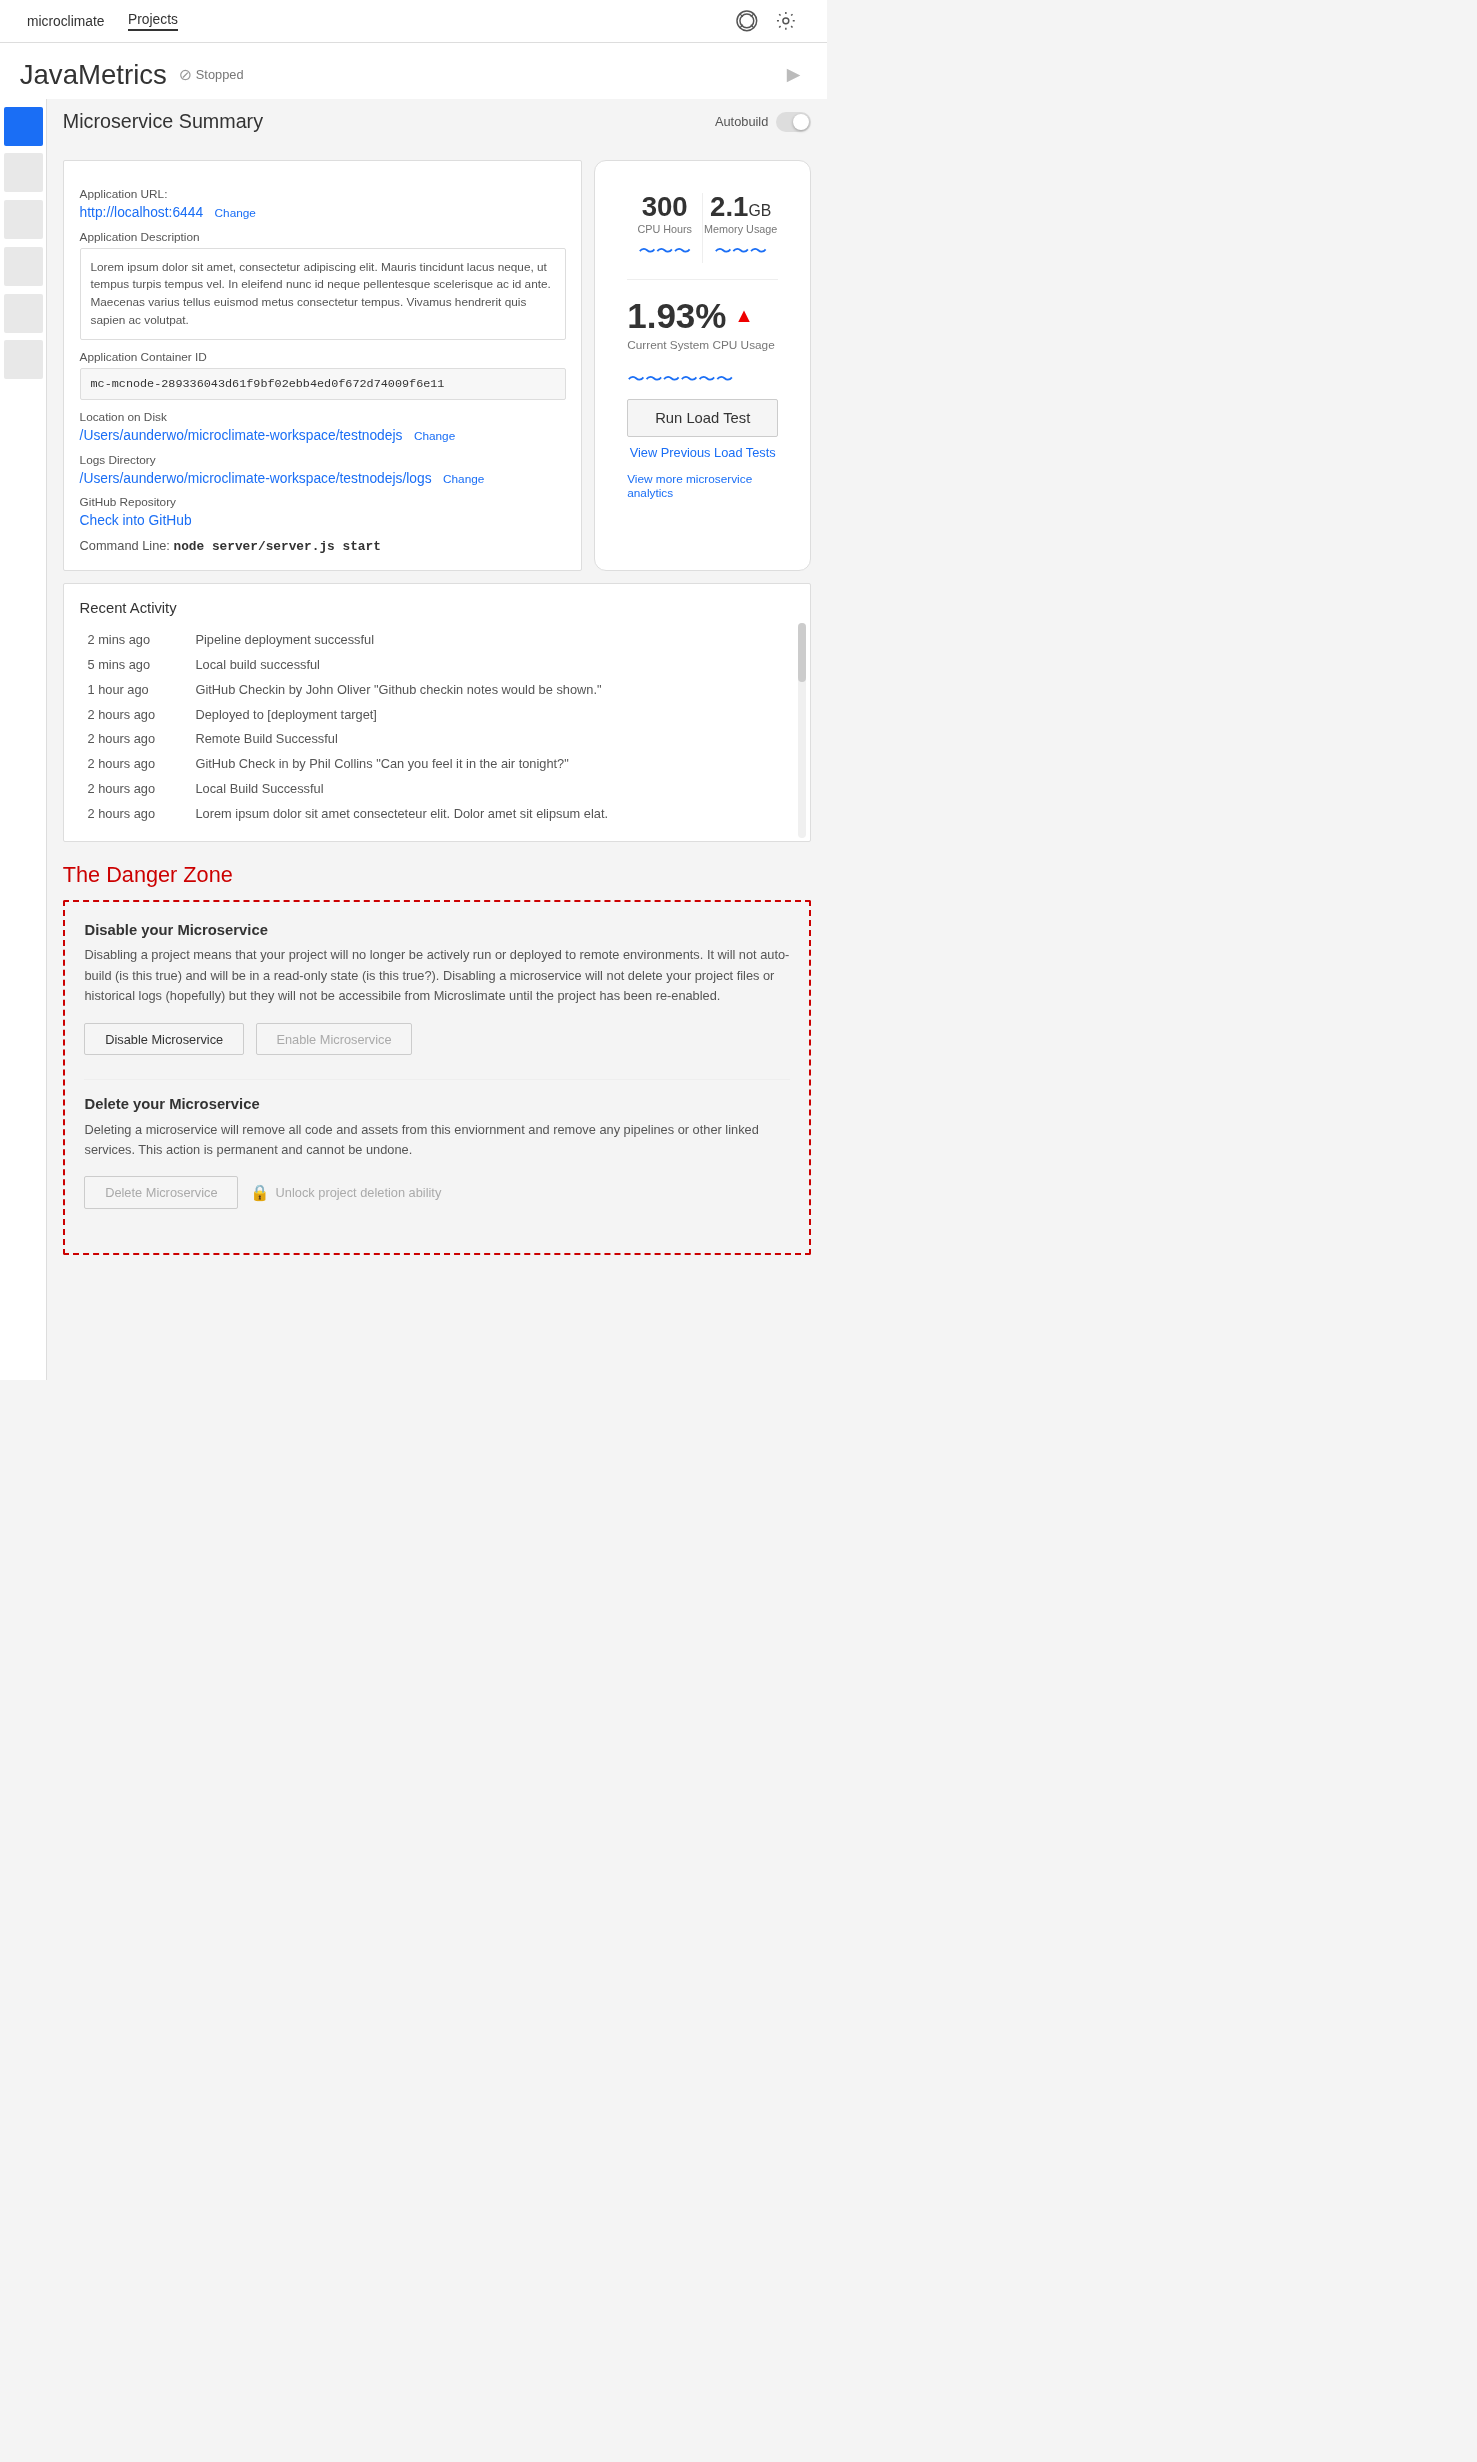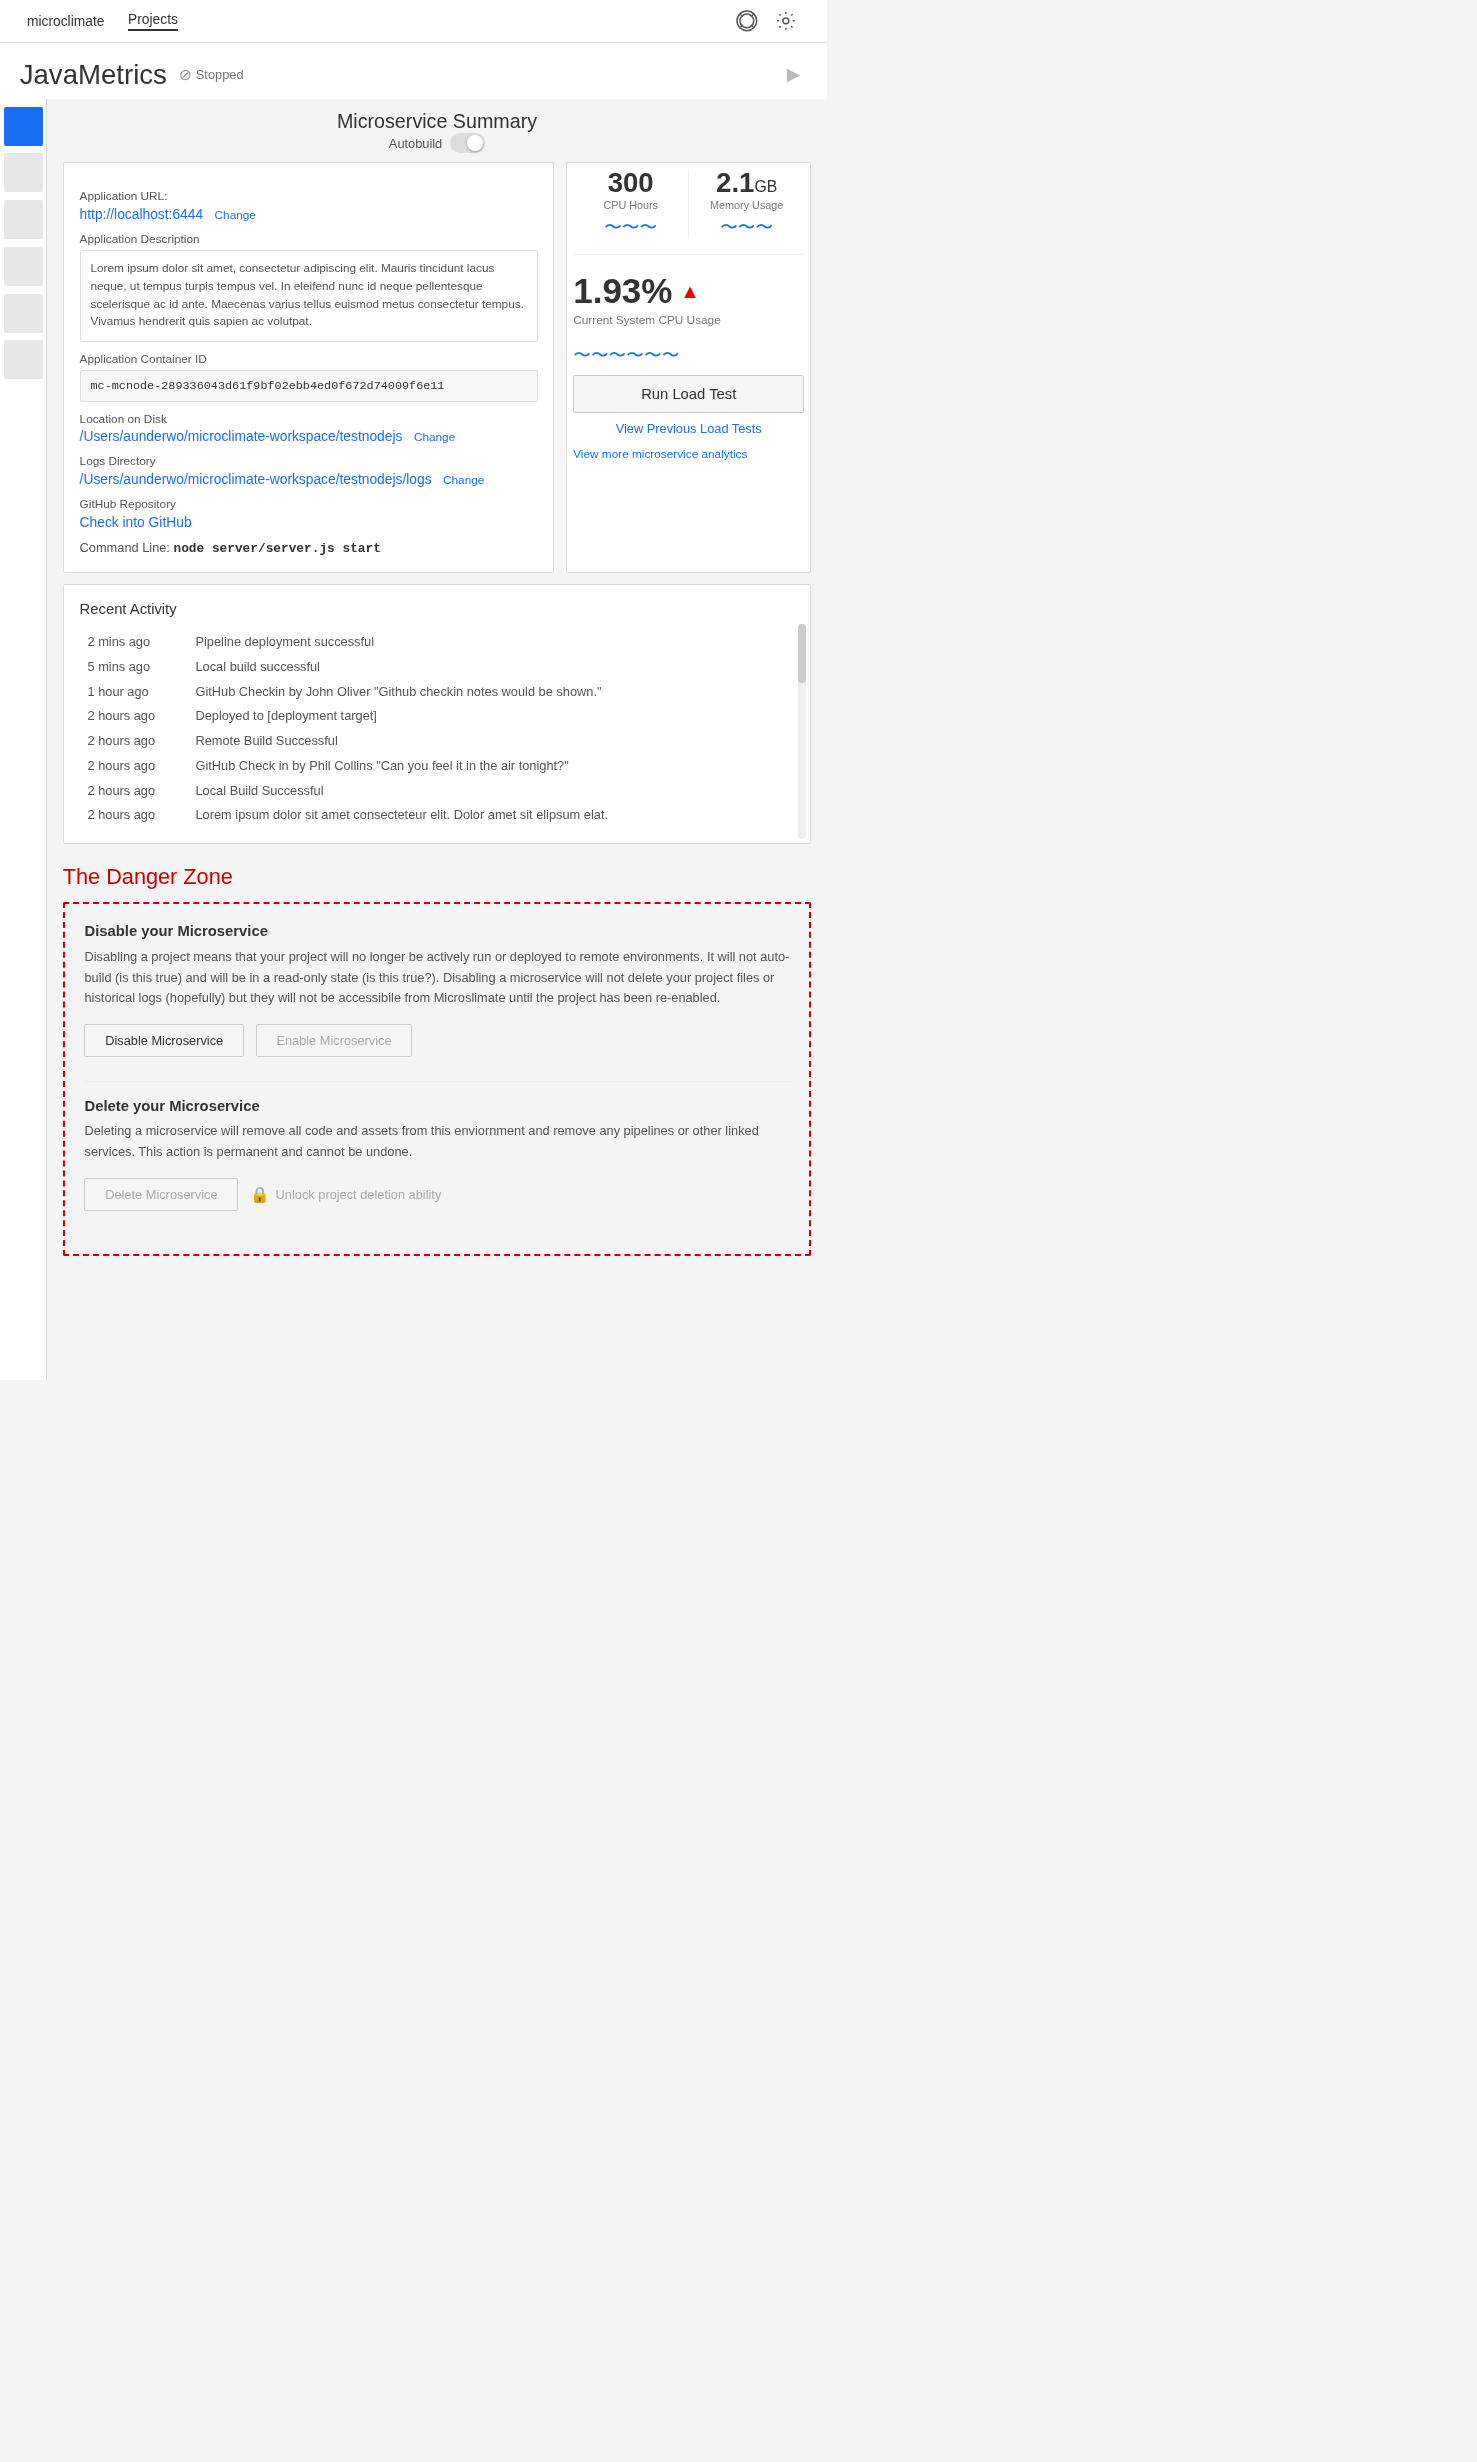--- a/index.html
+++ b/index.html
@@ -144,25 +144,24 @@
       cursor: pointer;
       font-size: 15.8px;
       font-weight: bold;
     }
 
     
     .section-title {
       font-size: 19.7px;
       font-weight: 400;
       color: #333;
-      margin-bottom: 9px;
+      margin-bottom: 27px;
       display: flex;
       align-items: center;
       justify-content: space-between;
-      flex-direction: column;
     }
     .autobuild-row {
       display: flex;
       align-items: center;
       gap: 7.9px;
       font-size: 12.8px;
       color: #555;
     }
     .toggle-switch {
       width: 35px;
@@ -261,25 +260,25 @@
       margin-top: 9.9px;
     }
     .command-line code {
       font-family: 'Courier New', monospace;
       font-weight: bold;
       color: #333;
     }
 
     
     .metrics-card {
-      width: 245px;
+      width: 217px;
       background: #fff;
       border: 1px solid #ddd;
-      border-radius: 2px;
-      padding: 6px;
+      border-radius: 12px;
+      padding: 32px;
       display: flex;
       flex-direction: column;
     }
     .metrics-top {
       display: flex;
       gap: 0;
       border-bottom: 1px solid #eee;
       padding-bottom: 15.8px;
       margin-bottom: 15.8px;
     }

